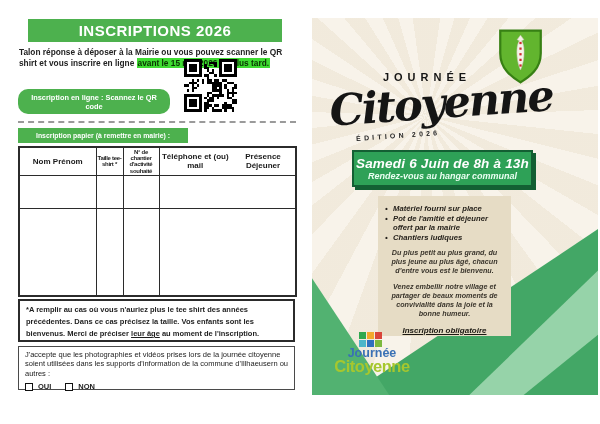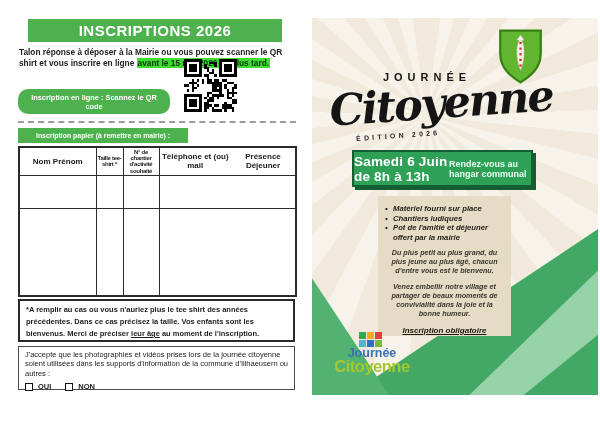--- a/index.html
+++ b/index.html
@@ -58,21 +58,21 @@
   .shield { left:186px; top:10px; width:45px; height:57px; }
   .kicker { left:20px; top:53px; width:190px; text-align:center; font-size:11px;
     font-weight:bold; letter-spacing:5px; color:#151515; }
   .script-title { left:4px; top:60px; width:250px; text-align:center;
     font-family:"DejaVu Serif", serif; font-style:italic; font-weight:bold;
     font-size:43px; color:#151515; transform:rotate(-4deg); letter-spacing:-2px; }
   .edition { left:44px; top:114px; font-size:7px; letter-spacing:3.2px; font-weight:bold;
     color:#2a2a2a; transform:rotate(-4deg); }
   .date-banner { left:40px; top:132px; width:181px; height:37px; background:#2ea157;
     border:2px solid #135f33; box-shadow:3px 3px 0 #135f33;
-    display:flex; flex-direction:row; align-items:center; justify-content:center; }
+    display:flex; flex-direction:column; align-items:center; justify-content:center;font-style:italic; }
   .date-l1 { color:#fff; font-size:13.5px; font-weight:bold; letter-spacing:.2px; }
   .date-l2 { color:#eafff2; font-size:9px; font-weight:bold; }
   .beige { left:66px; top:178px; width:133px; height:140px; background:#e6dcc5;
     padding:8px 7px 6px 7px; color:#26221c; }
   .beige ul { list-style:none; }
   .beige li { font-size:7.7px; line-height:9.6px; font-weight:bold; font-style:italic;
     padding-left:8px; position:relative; }
   .beige li::before { content:"•"; position:absolute; left:0; top:0; }
   .beige p { font-size:7.2px; line-height:8.9px; font-style:italic; text-align:center;
     margin-top:7px; color:#3a352c;font-weight:bold; }
@@ -311,22 +311,22 @@
   <div class="abs edition">ÉDITION 2026</div>
 
   <div class="abs date-banner">
     <div class="date-l1">Samedi 6 Juin de 8h à 13h</div>
     <div class="date-l2">Rendez-vous au hangar communal</div>
   </div>
 
   <div class="abs beige">
     <ul>
       <li>Matériel fourni sur place</li>
+      <li>Pot de l'amitié et déjeuner offert par la mairie</li>
       <li>Chantiers ludiques</li>
-      <li>Pot de l'amitié et déjeuner offert par la mairie</li>
     </ul>
     <p>Du plus petit au plus grand, du plus jeune au plus âgé, chacun d'entre vous est le bienvenu.</p>
     <p>Venez embellir notre village et partager de beaux moments de convivialité dans la joie et la bonne humeur.</p>
     <div class="mandatory">Inscription obligatoire</div>
   </div>
 
   <div class="abs logo">
     <div class="mosaic">
       <span class="sq" style="background-color: rgb(47, 168, 79);"></span>
       <span class="sq" style="background-color: rgb(242, 169, 44);"></span>

